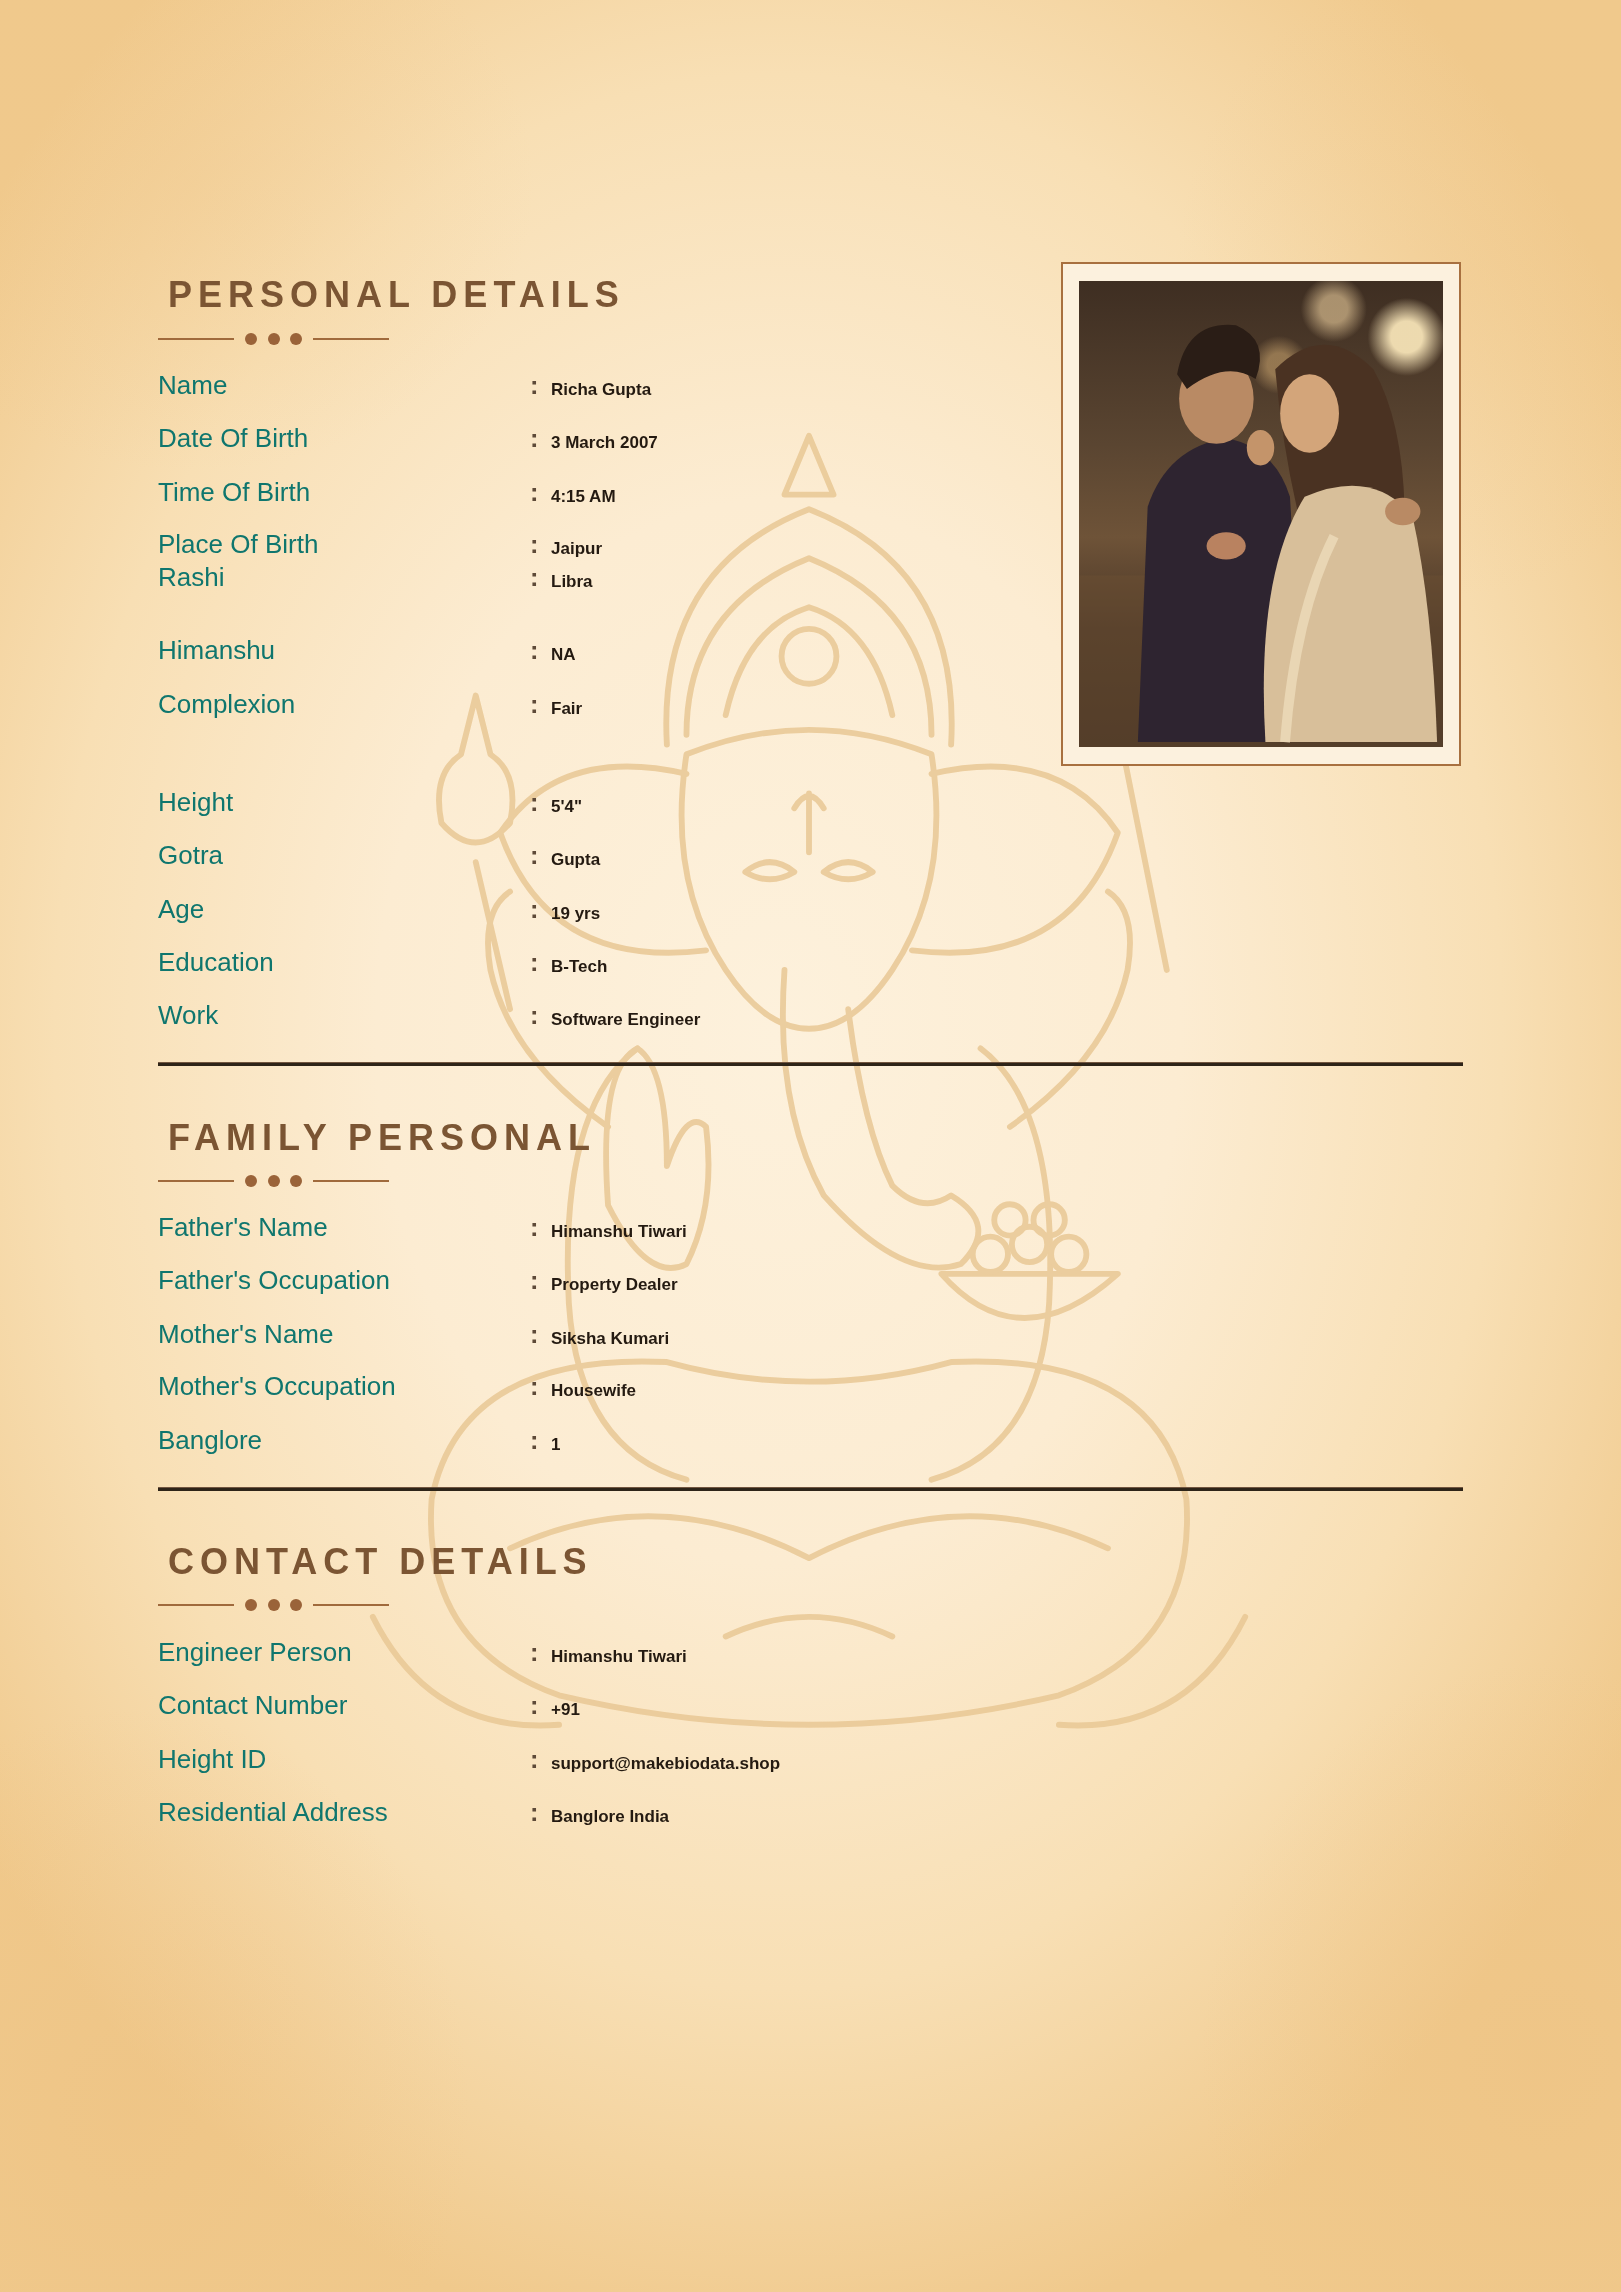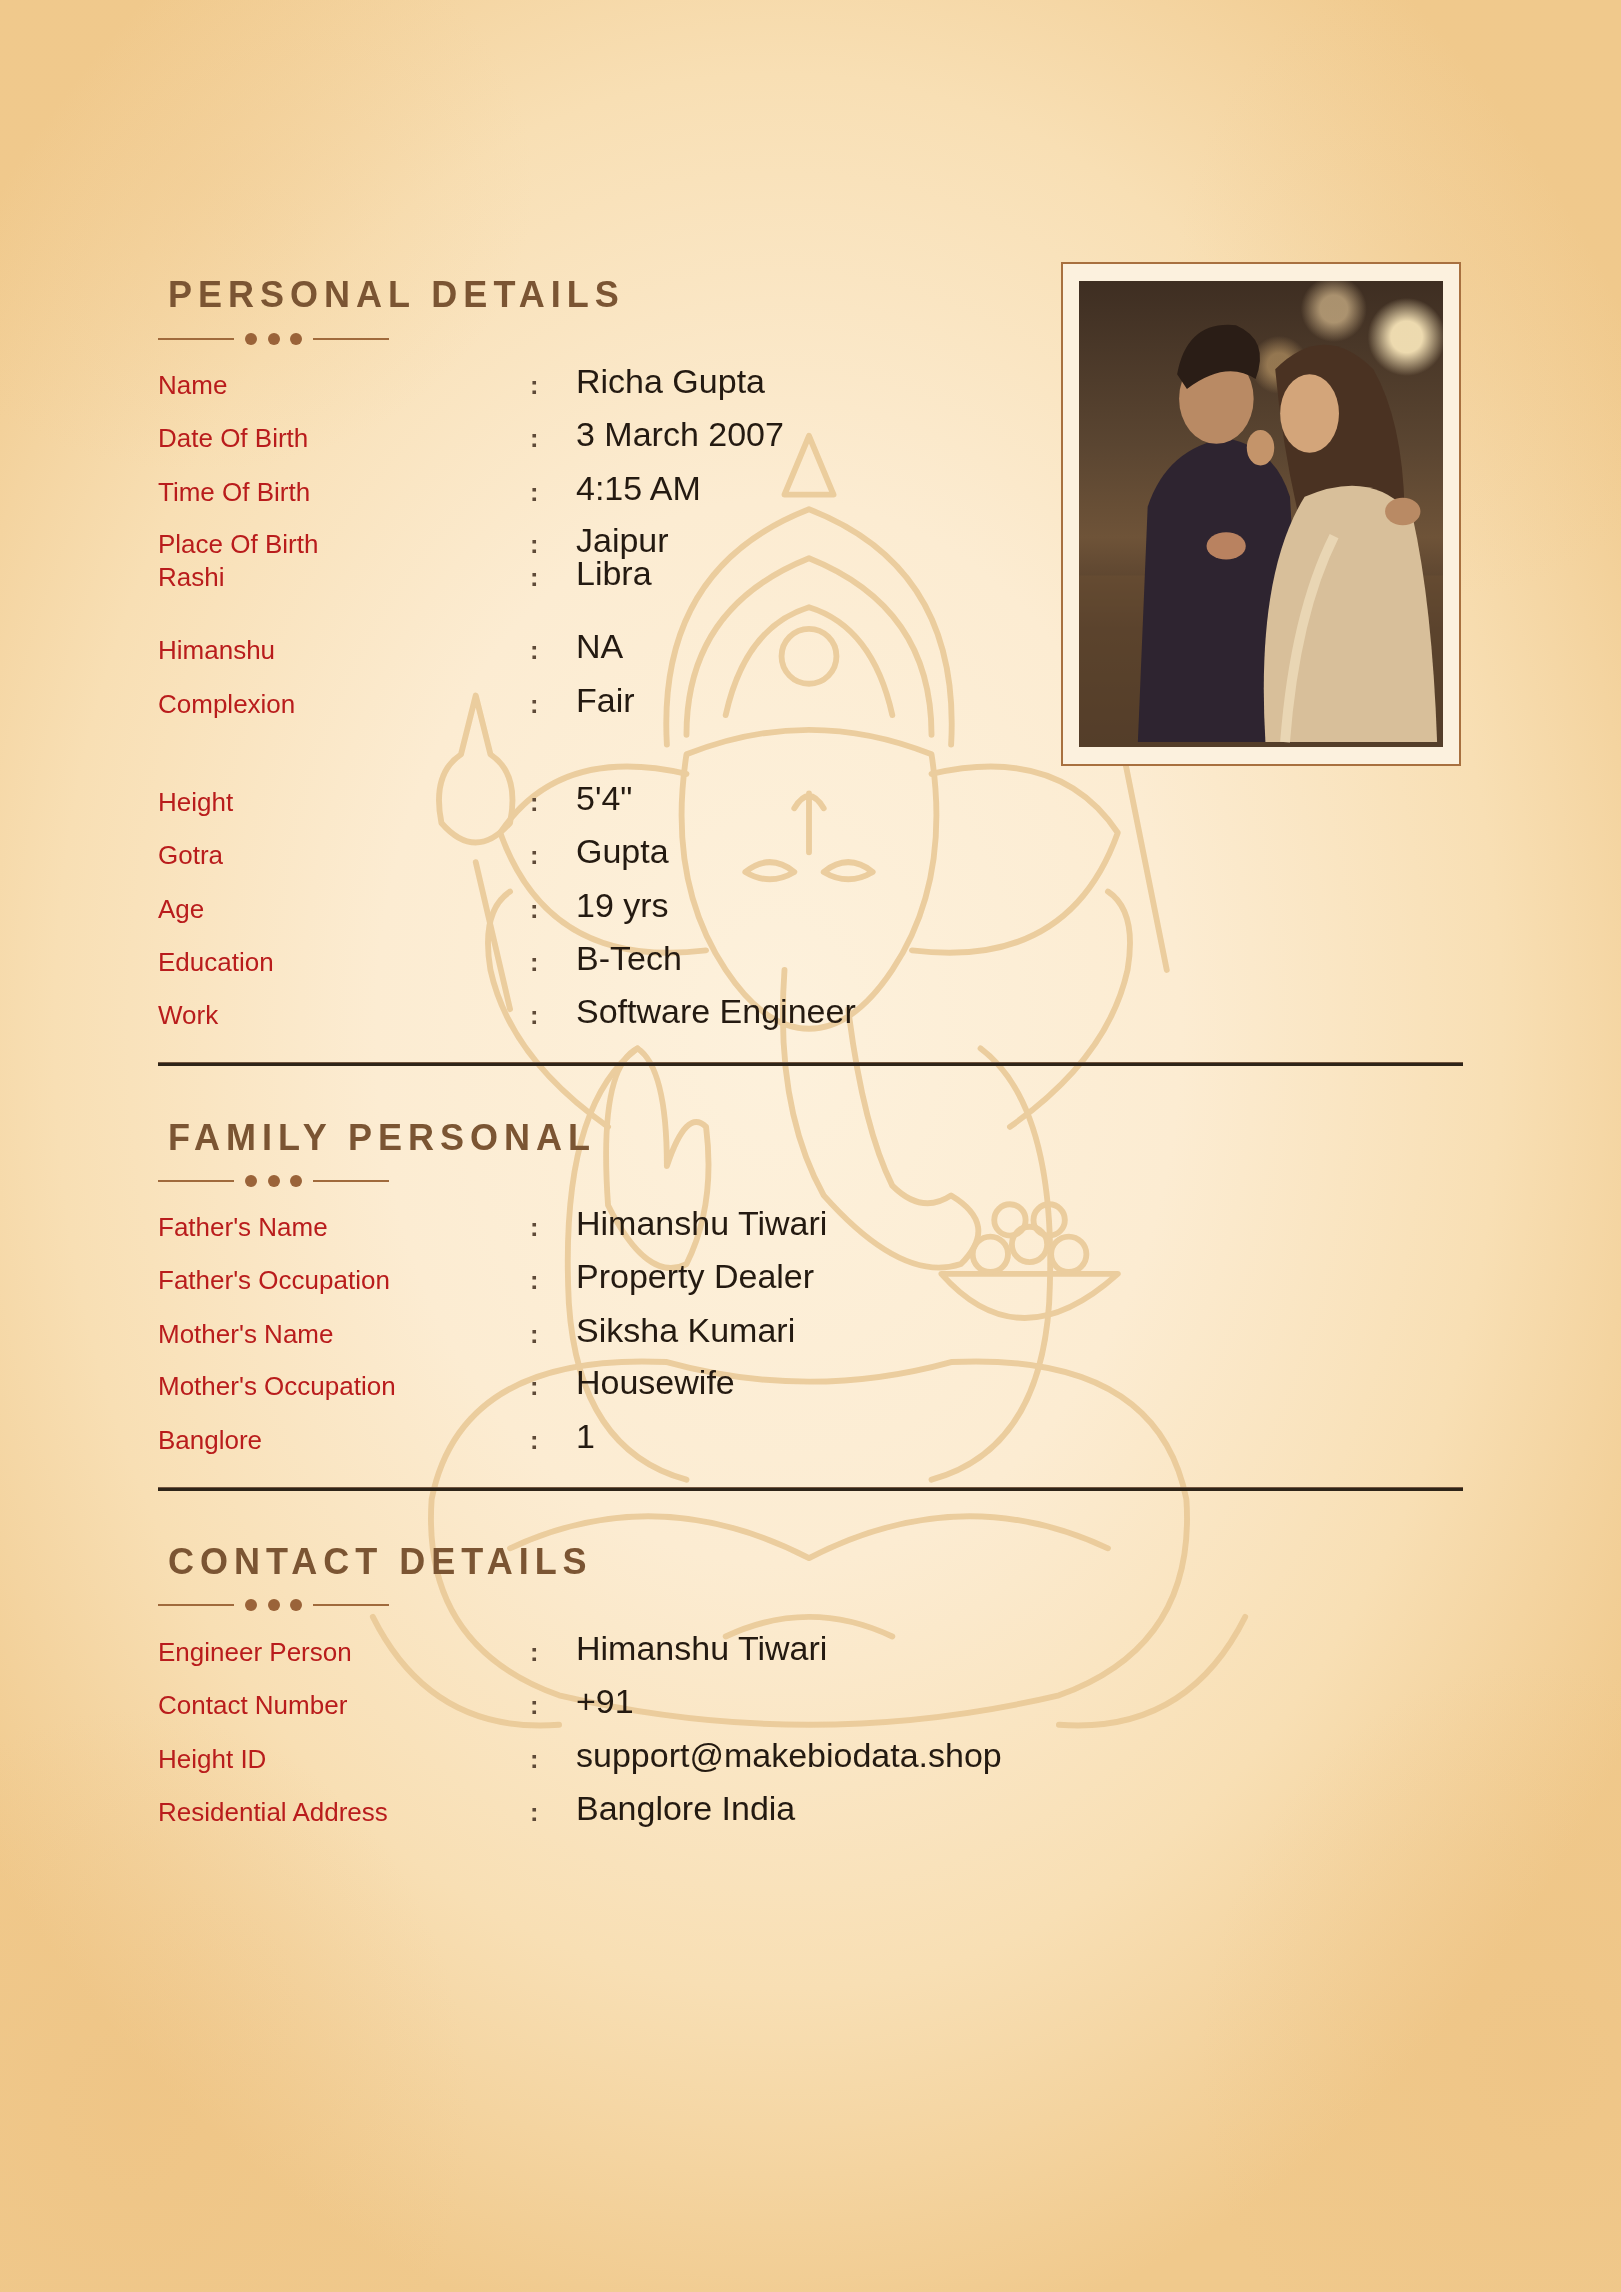--- a/index.html
+++ b/index.html
@@ -24,23 +24,23 @@
     font-family: "Liberation Sans", sans-serif; font-weight: bold;
     font-size: 36px; letter-spacing: 6px; color: #7b5533; line-height: 1;
   }
   .ornament { position: absolute; left: 158px; width: 231px; height: 13.7px; }
   .ornament .ln { position: absolute; top: 5.9px; height: 2px; background: #a06a3c; width: 76px; }
   .ornament .ln.l { left: 0; }
   .ornament .ln.r { left: 155px; }
   .ornament .dot { position: absolute; top: 1px; width: 11.8px; height: 11.8px; border-radius: 50%; background: #9a6339; }
 
   .row { position: absolute; left: 158px; width: 980px; height: 39px; }
-  .row .label { position: absolute; left: 0; bottom: 0; font-size: 26px; color: #b91c1c; white-space: nowrap; line-height: 1; text-align: center; }
+  .row .label { position: absolute; left: 0; bottom: 0; font-size: 26px; color: #0f766e; white-space: nowrap; line-height: 1; text-align: center; }
   .row .colon { position: absolute; left: 372px; bottom: 0; font-size: 25.5px; color: #5e4a38; font-weight: bold; line-height: 1; }
-  .row .value { position: absolute; left: 393px; bottom: 0; font-size: 34px; font-weight: normal; color: #241a11; white-space: nowrap; line-height: 1; margin-left: 25px; }
+  .row .value { position: absolute; left: 393px; bottom: 0; font-size: 17px; font-weight: bold; color: #241a11; white-space: nowrap; line-height: 1; }
 
   .rule { position: absolute; left: 158px; width: 1305px; height: 2.9px; background: #2e2418; border-top: 1px solid rgba(160,120,90,0.6); }
 
   .photo-frame {
     position: absolute; left: 1061px; top: 262px; width: 396px; height: 500px;
     border: 2.9px solid #a8703f; background: #fcf1de;
   }
   .photo {
     position: absolute; left: 15.7px; top: 16.7px; width: 364px; height: 466px; overflow: hidden;
     background:

